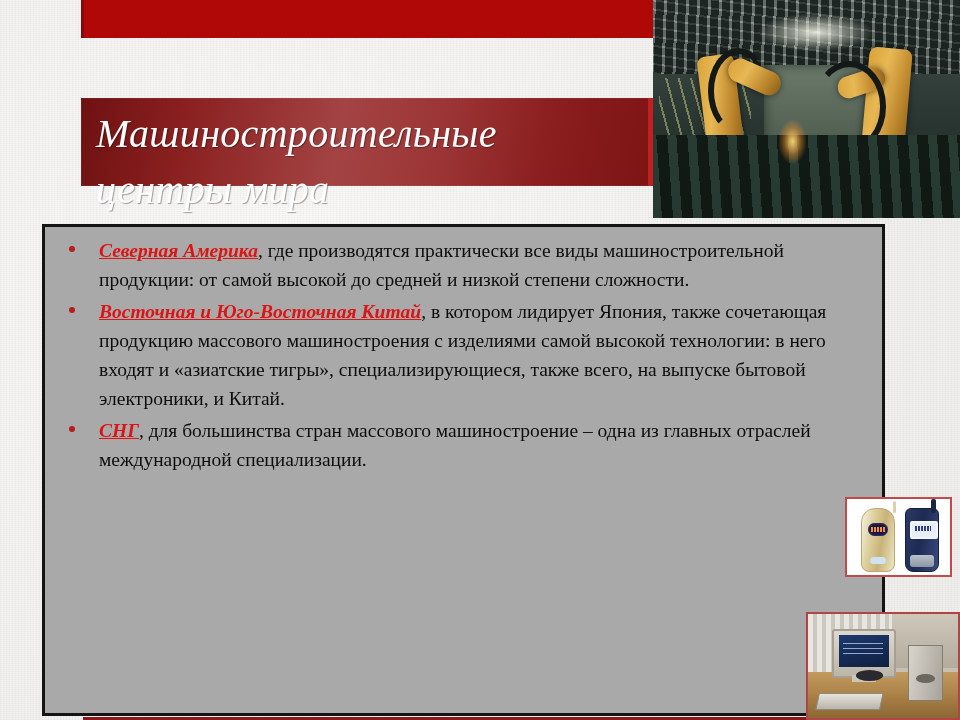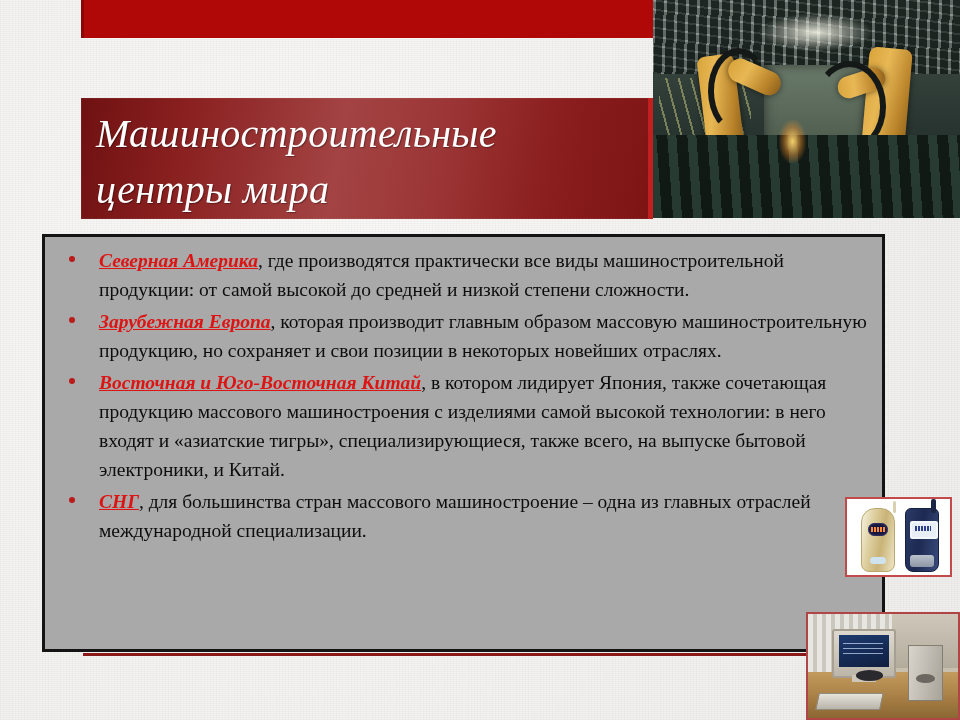--- a/index.html
+++ b/index.html
@@ -44,21 +44,21 @@
     height: 38px;
     background: #8e0505;
   }
 
   
   .title-band {
     position: absolute;
     left: 81px;
     top: 98px;
     width: 572px;
-    height: 121px;
+    height: 88px;
     background: linear-gradient(100deg,
         #6f1111 0%,
         #8a2020 18%,
         #a34343 45%,
         #9c3636 62%,
         #8a1d1d 82%,
         #7d1414 100%);
     box-shadow: inset 0 0 0 1px rgba(255,255,255,0.05);
   }
   .title-band:after {
@@ -145,23 +145,23 @@
   }
   .photo-factory .spark {
     position: absolute; left: 41%; top: 55%; width: 9%; height: 20%;
     background: radial-gradient(ellipse at center, rgba(255,214,110,0.95), rgba(255,150,40,0.4) 45%, rgba(255,120,0,0) 75%);
   }
 
   
   .content-box {
     position: absolute;
     left: 42px;
-    top: 234px;
+    top: 224px;
     width: 843px;
-    height: 418px;
+    height: 492px;
     background: #a9a9a9;
     border: 3px solid #141414;
     box-sizing: border-box;
   }
   .content-box .shadow-line {
     position: absolute;
     left: 38px;
     bottom: -7px;
     width: 762px;
     height: 3px;
@@ -358,23 +358,20 @@
     <div class="spark"></div>
   </div>
 
   <div class="content-box">
     <div class="bullets">
 
       <div class="bullet">
         <span class="dot"></span><span class="lead">Северная Америка</span><span>, где производятся практически все виды машиностроительной продукции: от самой высокой до средней и низкой степени сложности.</span>
       </div>
 
-      <div class="bullet">
-        <span class="dot"></span><span class="lead">Зарубежная Европа</span><span>, которая производит главным образом массовую машиностроительную продукцию, но сохраняет и свои позиции в некоторых новейших отраслях.</span>
-      </div>
 
       <div class="bullet">
         <span class="dot"></span><span class="lead">Восточная и Юго-Восточная Китай</span><span>, в котором лидирует Япония, также сочетающая продукцию массового машиностроения с изделиями самой высокой технологии: в него входят и «азиатские тигры», специализирующиеся, также всего,  на выпуске бытовой электроники, и Китай.</span>
       </div>
 
       <div class="bullet">
         <span class="dot"></span><span class="lead">СНГ</span><span>, для большинства стран массового машиностроение – одна из главных отраслей международной специализации.</span>
       </div>
 
     </div>

